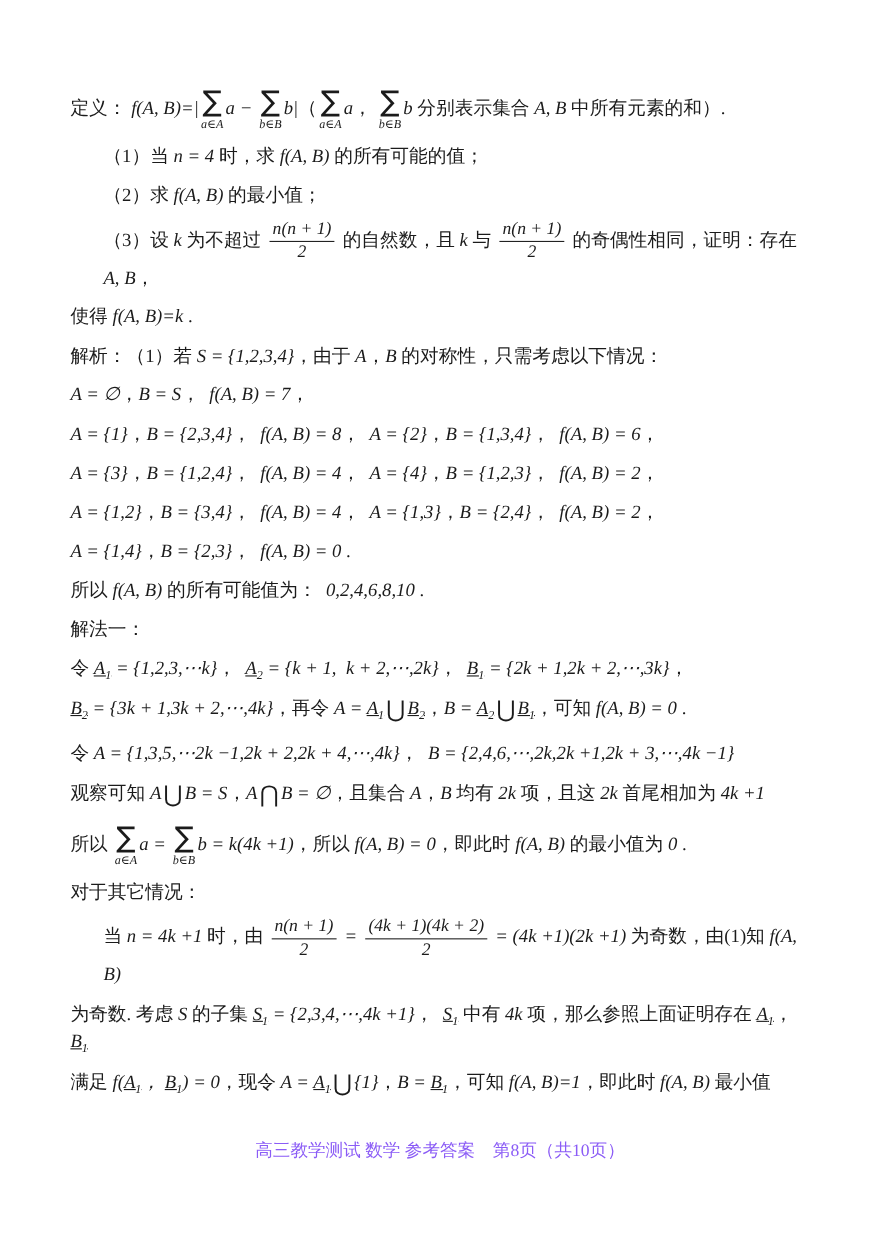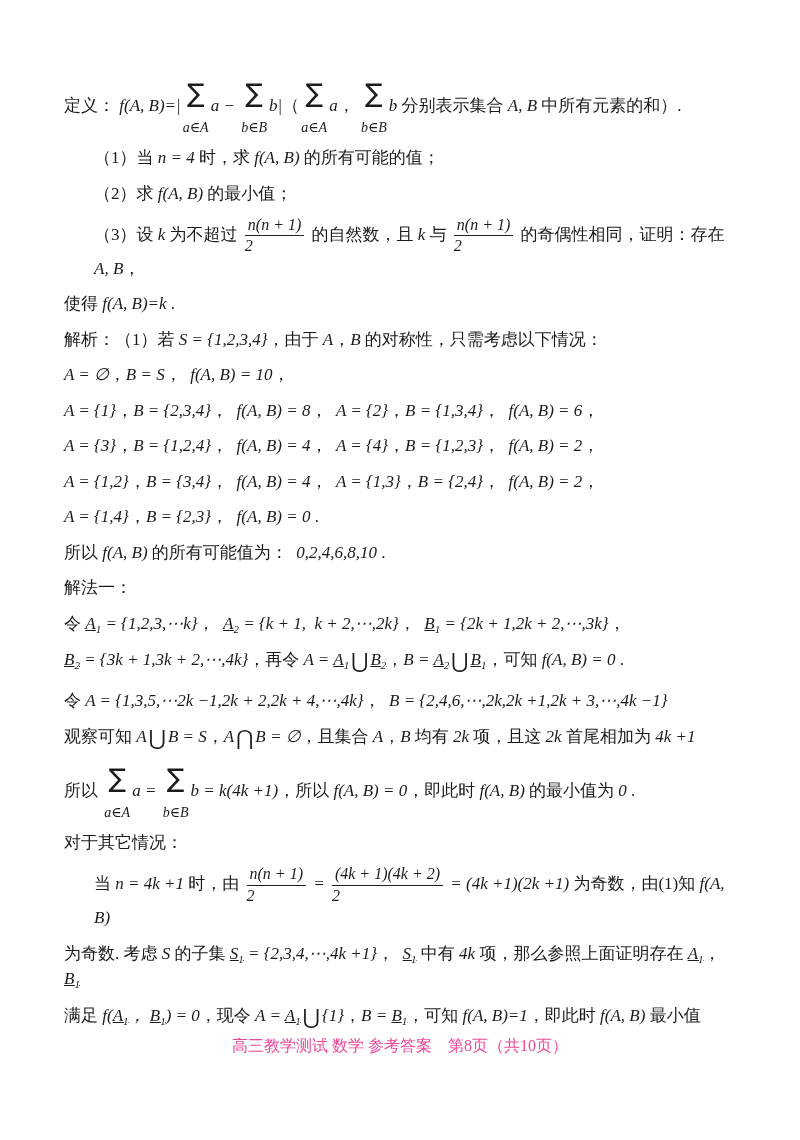--- a/index.html
+++ b/index.html
@@ -21,70 +21,70 @@
     margin-bottom:10px;
     white-space:pre-wrap;
   }
   .indent { padding-left:30px; }
   .t { font-style:normal; }
   .m { font-style:italic; }
   
   .frac {
     display:inline-block;
     vertical-align:middle;
-    text-align:left;
+    text-align:center;
     font-style:italic;
     line-height:1.15;
     margin:0 3px;
     font-size:16px;
   }
   .frac .num { display:block; border-bottom:1.2px solid #222; padding:0 3px 1px; }
   .frac .den { display:block; padding-top:1px; }
   
   .sum {
     display:inline-flex;
     flex-direction:column;
     align-items:center;
     vertical-align:middle;
     line-height:1;
     margin:0 2px;
   }
   .sum .op { font-size:26px; font-style:normal; font-family:"DejaVu Sans",sans-serif; }
-  .sum .lim { font-size:14px; font-style:italic; margin-top:15px; }
+  .sum .lim { font-size:11px; font-style:italic; margin-top:2px; }
   
   .msub { font-style:italic;text-decoration:underline; }
   .msub sub { font-size:11px; line-height:0; }
   
   .big {
     font-size:21px;
     font-style:normal;
     font-family:"DejaVu Sans",sans-serif;
     vertical-align:-3px;
     margin:0 2px;
   }
   .footer {
     position:absolute;
     top:1036px; left:0;
     width:100%;
     text-align:center;
     font-size:16px;
-    color:#ec4899;
+    color:#8b5cf6;
   }
 </style>
 </head>
 <body>
 
 <div class="doc">
     <div class="line"><span class="t">定义： </span><span class="m">f(A, B)=|</span><span class="sum"><span class="op">∑</span><span class="lim">a∈A</span></span><span class="m">a − </span><span class="sum"><span class="op">∑</span><span class="lim">b∈B</span></span><span class="m">b</span><span class="m">|</span><span class="t">（</span><span class="sum"><span class="op">∑</span><span class="lim">a∈A</span></span><span class="m">a</span><span class="t">， </span><span class="sum"><span class="op">∑</span><span class="lim">b∈B</span></span><span class="m">b</span><span class="t"> 分别表示集合 </span><span class="m">A, B</span><span class="t"> 中所有元素的和）.</span></div>
     <div class="line indent"><span class="t">（1）当 </span><span class="m">n = 4</span><span class="t"> 时，求 </span><span class="m">f(A, B)</span><span class="t"> 的所有可能的值；</span></div>
     <div class="line indent"><span class="t">（2）求 </span><span class="m">f(A, B)</span><span class="t"> 的最小值；</span></div>
     <div class="line indent"><span class="t">（3）设 </span><span class="m">k</span><span class="t"> 为不超过 </span><span class="frac"><span class="num">n(n + 1)</span><span class="den">2</span></span><span class="t"> 的自然数，且 </span><span class="m">k</span><span class="t"> 与 </span><span class="frac"><span class="num">n(n + 1)</span><span class="den">2</span></span><span class="t"> 的奇偶性相同，证明：存在 </span><span class="m">A, B</span><span class="t">，</span></div>
     <div class="line"><span class="t">使得 </span><span class="m">f(A, B)=k</span><span class="t"> .</span></div>
     <div class="line"><span class="t">解析：（1）若 </span><span class="m">S = {1,2,3,4}</span><span class="t">，由于 </span><span class="m">A</span><span class="t">，</span><span class="m">B</span><span class="t"> 的对称性，只需考虑以下情况：</span></div>
-    <div class="line"><span class="m">A = ∅</span><span class="t">，</span><span class="m">B = S</span><span class="t">，  </span><span class="m">f(A, B) = 10</span><span class="t">，</span></div>
+    <div class="line"><span class="m">A = ∅</span><span class="t">，</span><span class="m">B = S</span><span class="t">，  </span><span class="m">f(A, B) = 7</span><span class="t">，</span></div>
     <div class="line"><span class="m">A = {1}</span><span class="t">，</span><span class="m">B = {2,3,4}</span><span class="t">，  </span><span class="m">f(A, B) = 8</span><span class="t">，  </span><span class="m">A = {2}</span><span class="t">，</span><span class="m">B = {1,3,4}</span><span class="t">，  </span><span class="m">f(A, B) = 6</span><span class="t">，</span></div>
     <div class="line"><span class="m">A = {3}</span><span class="t">，</span><span class="m">B = {1,2,4}</span><span class="t">，  </span><span class="m">f(A, B) = 4</span><span class="t">，  </span><span class="m">A = {4}</span><span class="t">，</span><span class="m">B = {1,2,3}</span><span class="t">，  </span><span class="m">f(A, B) = 2</span><span class="t">，</span></div>
     <div class="line"><span class="m">A = {1,2}</span><span class="t">，</span><span class="m">B = {3,4}</span><span class="t">，  </span><span class="m">f(A, B) = 4</span><span class="t">，  </span><span class="m">A = {1,3}</span><span class="t">，</span><span class="m">B = {2,4}</span><span class="t">，  </span><span class="m">f(A, B) = 2</span><span class="t">，</span></div>
     <div class="line"><span class="m">A = {1,4}</span><span class="t">，</span><span class="m">B = {2,3}</span><span class="t">，  </span><span class="m">f(A, B) = 0</span><span class="t"> .</span></div>
     <div class="line"><span class="t">所以 </span><span class="m">f(A, B)</span><span class="t"> 的所有可能值为：  </span><span class="m">0,2,4,6,8,10</span><span class="t"> .</span></div>
     <div class="line"><span class="t">解法一：</span></div>
     <div class="line"><span class="t">令 </span><span class="msub"><span>A</span><sub>1</sub></span><span class="m"> = {1,2,3,⋯k}</span><span class="t">，  </span><span class="msub"><span>A</span><sub>2</sub></span><span class="m"> = {k + 1,  k + 2,⋯,2k}</span><span class="t">，  </span><span class="msub"><span>B</span><sub>1</sub></span><span class="m"> = {2k + 1,2k + 2,⋯,3k}</span><span class="t">，</span></div>
     <div class="line"><span class="msub"><span>B</span><sub>2</sub></span><span class="m"> = {3k + 1,3k + 2,⋯,4k}</span><span class="t">，再令 </span><span class="m">A = </span><span class="msub"><span>A</span><sub>1</sub></span><span class="big">⋃</span><span class="msub"><span>B</span><sub>2</sub></span><span class="t">，</span><span class="m">B = </span><span class="msub"><span>A</span><sub>2</sub></span><span class="big">⋃</span><span class="msub"><span>B</span><sub>1</sub></span><span class="t">，可知 </span><span class="m">f(A, B) = 0</span><span class="t"> .</span></div>
     <div class="line"><span class="t">令 </span><span class="m">A = {1,3,5,⋯2k −1,2k + 2,2k + 4,⋯,4k}</span><span class="t">，  </span><span class="m">B = {2,4,6,⋯,2k,2k +1,2k + 3,⋯,4k −1}</span></div>
     <div class="line"><span class="t">观察可知 </span><span class="m">A</span><span class="big">⋃</span><span class="m">B = S</span><span class="t">，</span><span class="m">A</span><span class="big">⋂</span><span class="m">B = ∅</span><span class="t">，且集合 </span><span class="m">A</span><span class="t">，</span><span class="m">B</span><span class="t"> 均有 </span><span class="m">2k</span><span class="t"> 项，且这 </span><span class="m">2k</span><span class="t"> 首尾相加为 </span><span class="m">4k +1</span></div>

